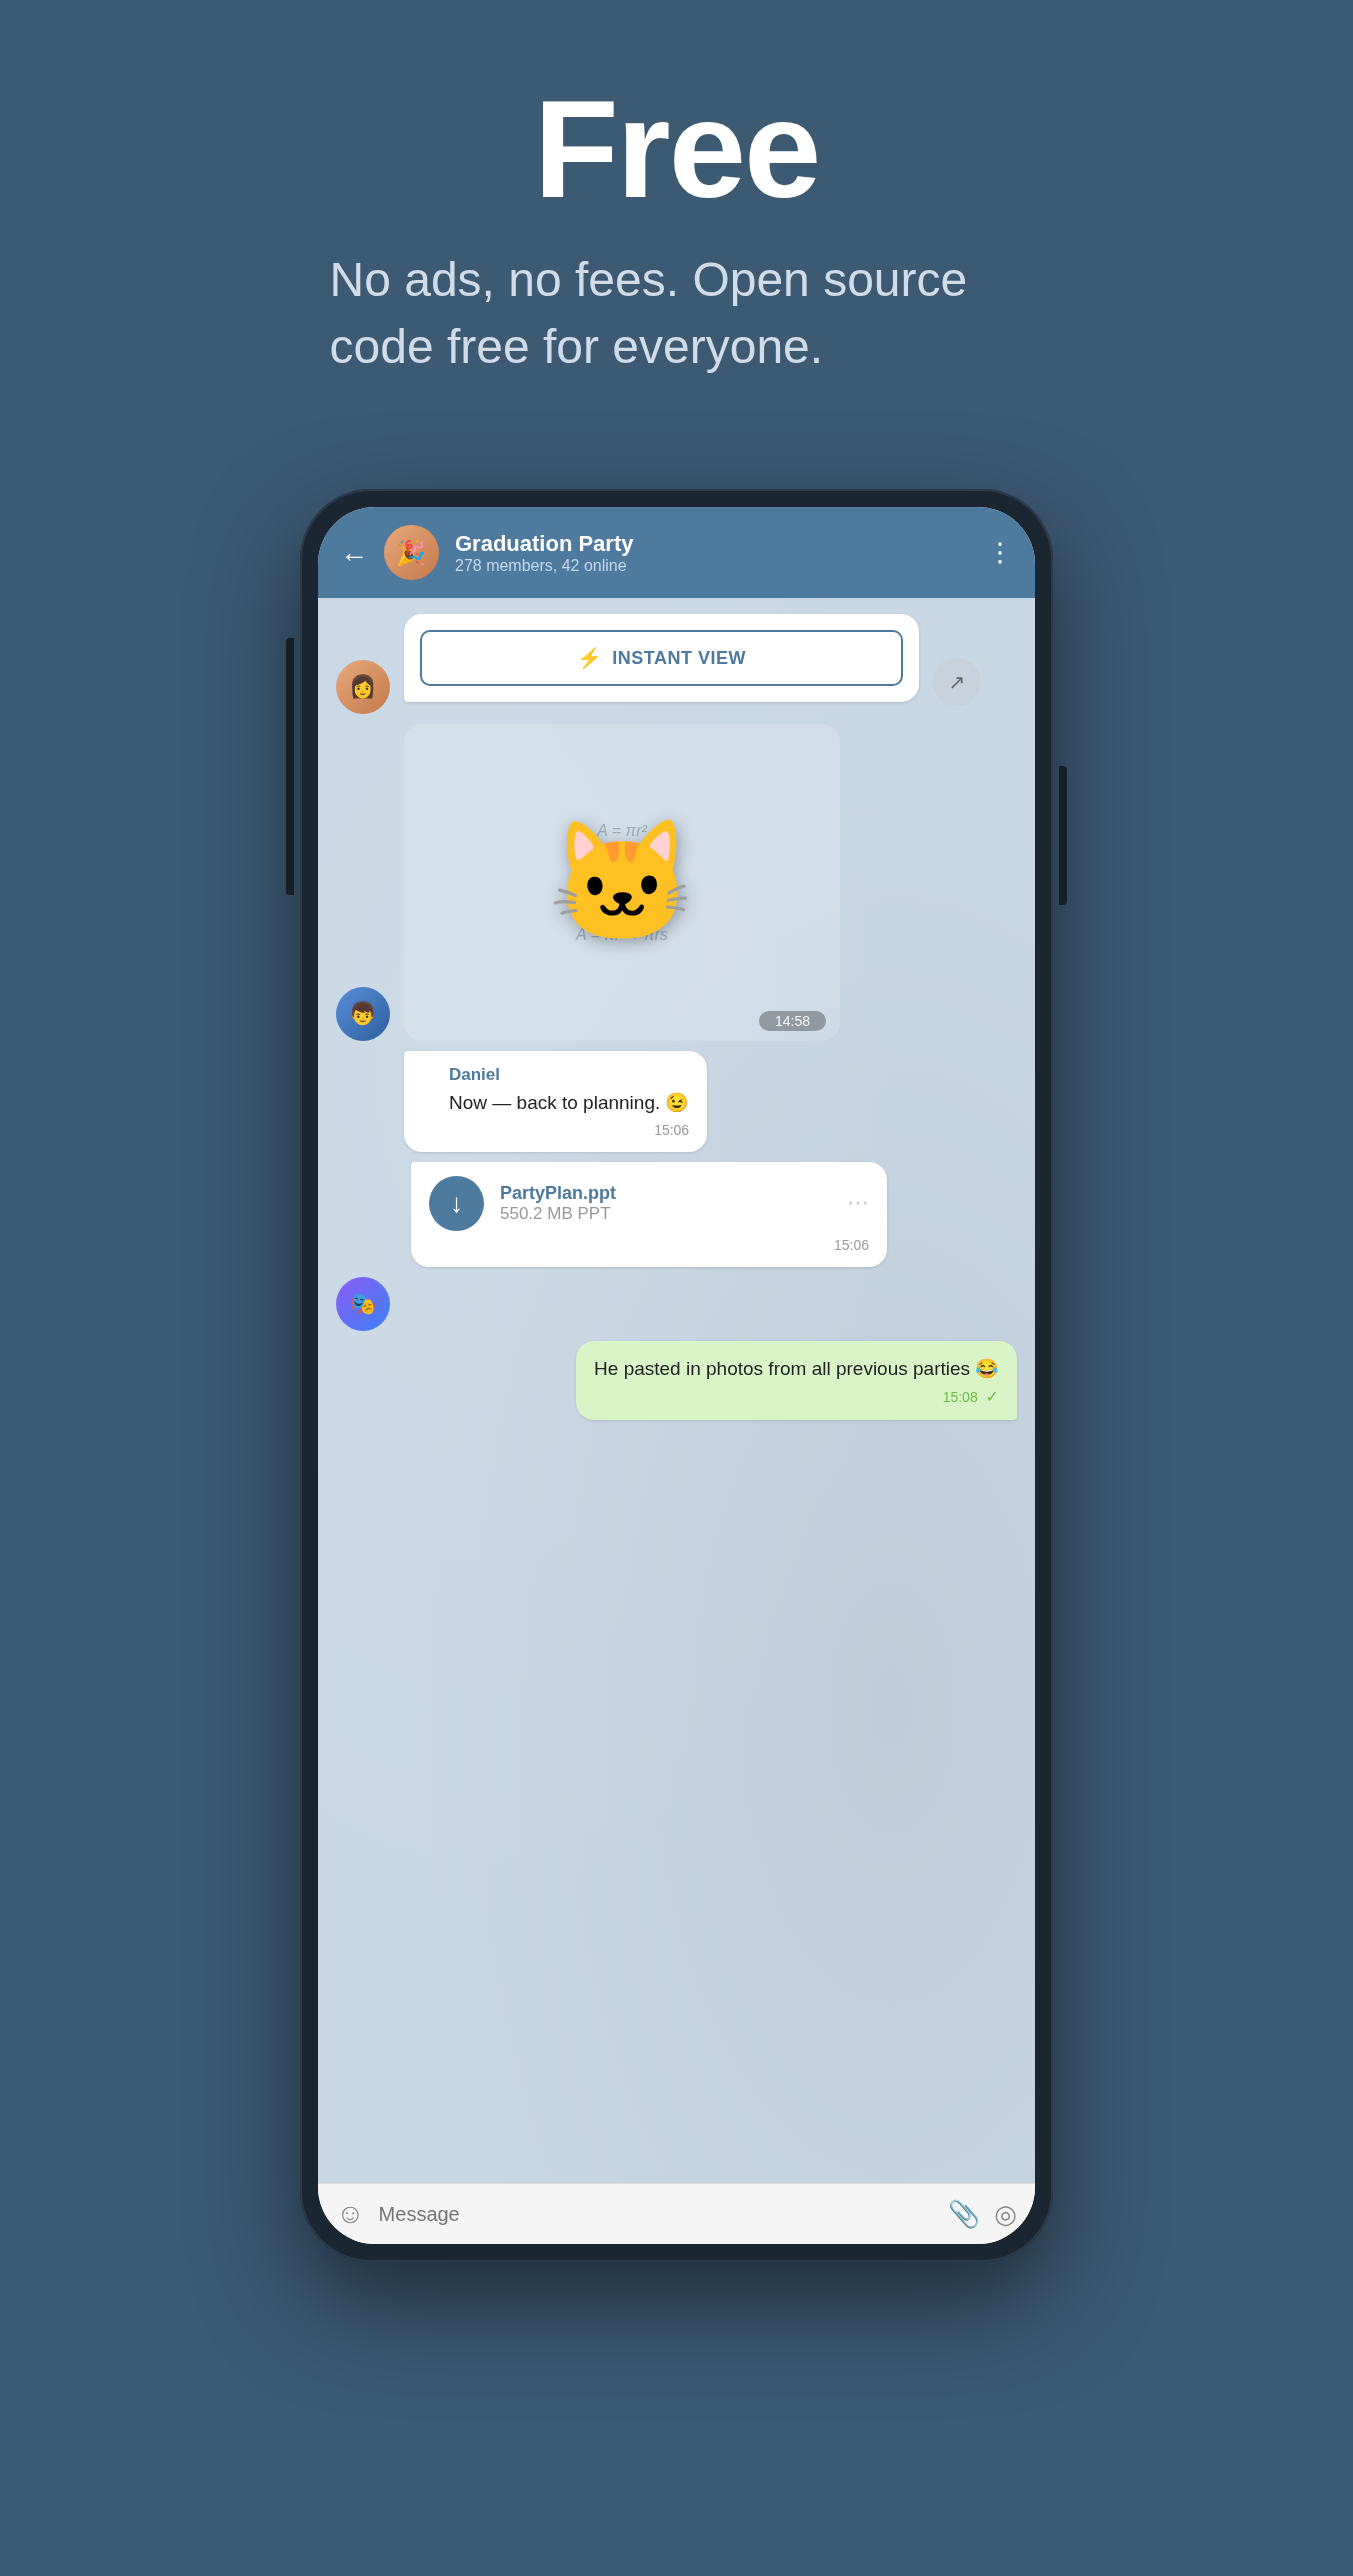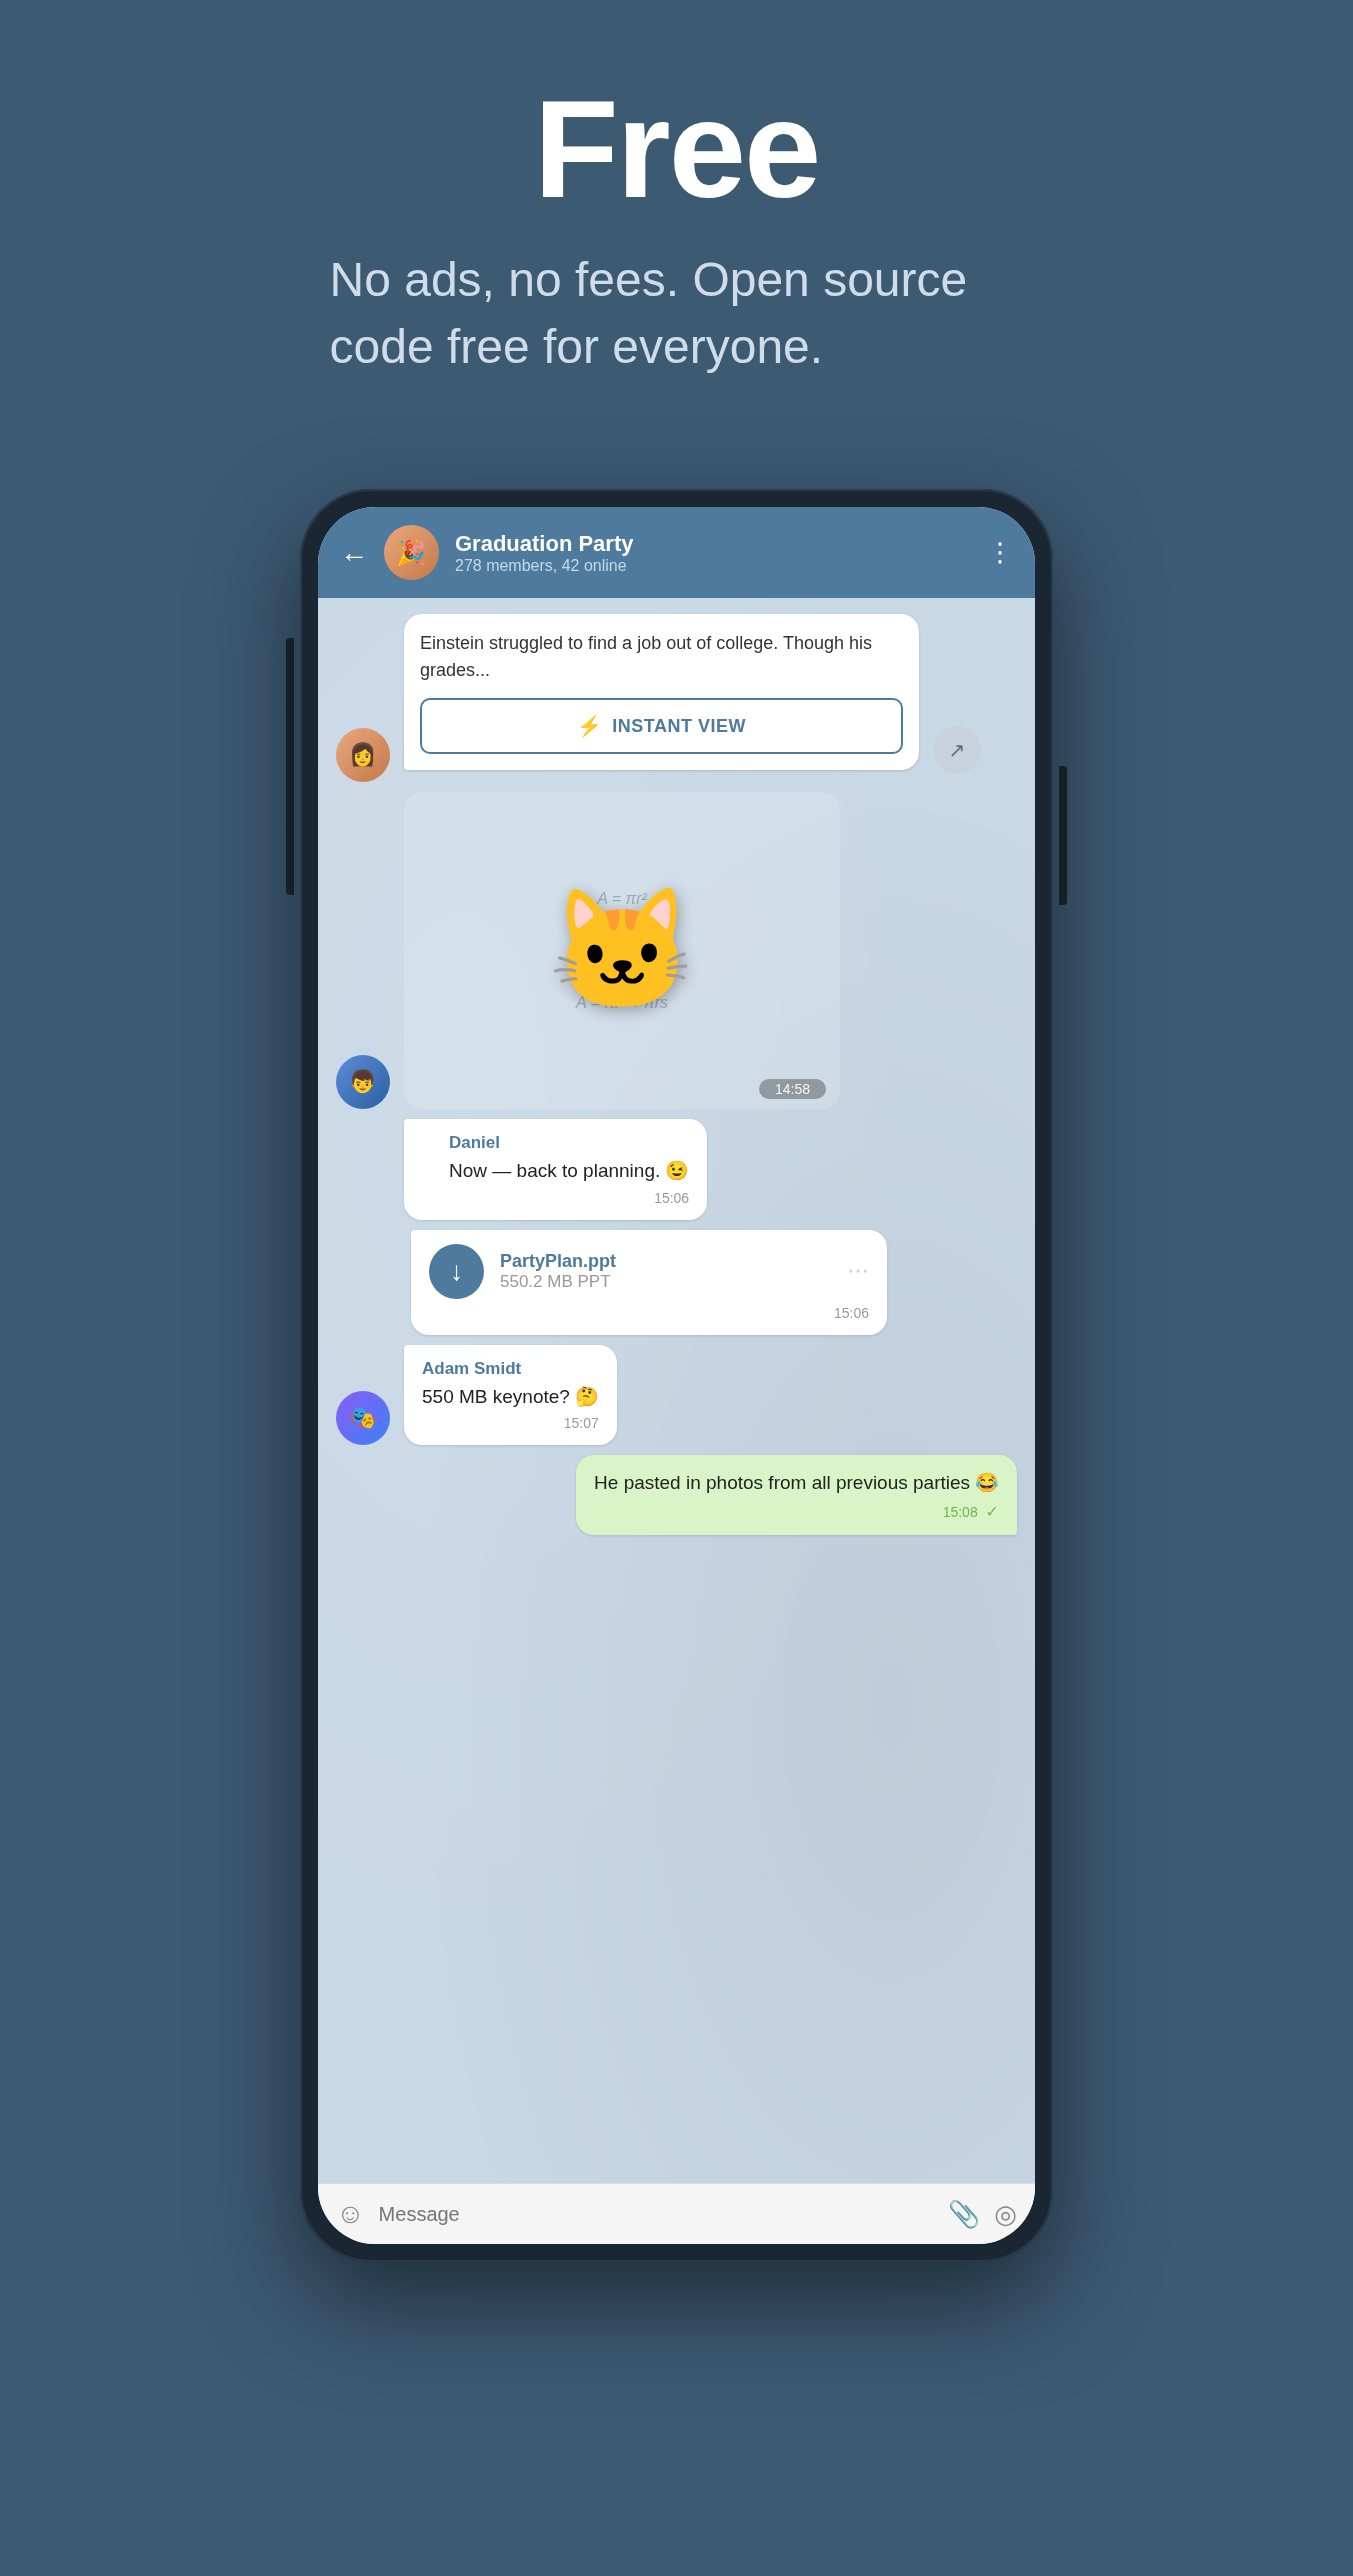--- a/index.html
+++ b/index.html
@@ -448,21 +448,20 @@
         </div>
         <span class="more-icon">⋮</span>
       </div>
 
       <div class="chat-area">
 
         <div class="message-row">
           <div class="avatar-small avatar-girl" style="margin-bottom: 0;">👩</div>
           <div style="flex:1; max-width: 515px;">
             <div class="article-bubble" style="margin-left:0;">
-              <div class="article-text">Einstein struggled to find a job out of college. Though his grades...</div>
               <div class="instant-view-btn">
                 <span class="bolt">⚡</span>
                 <span>INSTANT VIEW</span>
               </div>
             </div>
           </div>
           <div class="share-btn">
             <span>↗</span>
           </div>
         </div>
@@ -500,25 +499,20 @@
               <div class="file-name">PartyPlan.ppt</div>
               <div class="file-size">550.2 MB PPT</div>
             </div>
             <div class="file-more">⋯</div>
           </div>
           <div class="file-time">15:06</div>
         </div>
 
         <div class="message-row" style="margin-bottom: 10px;">
           <div class="avatar-small avatar-purple">🎭</div>
-          <div class="bubble incoming" style="max-width:436px;">
-            <div class="bubble-sender">Adam Smidt</div>
-            <div class="bubble-text">550 MB keynote? 🤔</div>
-            <div class="bubble-time">15:07</div>
-          </div>
         </div>
 
         <div class="message-row right" style="margin-bottom: 10px;">
           <div class="bubble outgoing" style="max-width:476px;">
             <div class="bubble-text">He pasted in photos from all previous parties 😂</div>
             <div class="bubble-time outgoing">
               <span>15:08</span>
               <span class="checkmark">✓</span>
             </div>
           </div>

